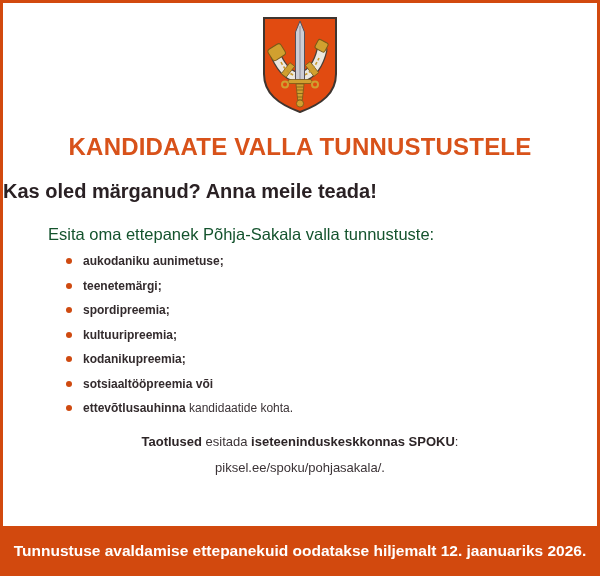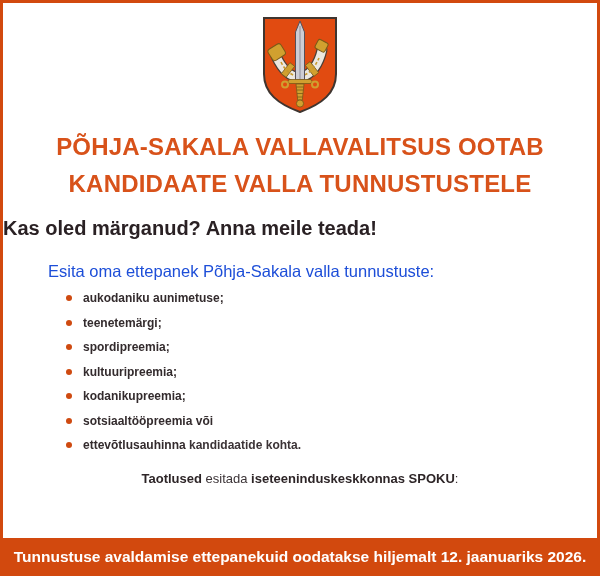--- a/index.html
+++ b/index.html
@@ -29,21 +29,21 @@
     letter-spacing:0.2px;
     margin-top:14px;
   }
   .subtitle {
     color:#2a2124;
     font-weight:bold;
     font-size:20px;
     margin-top:15px;
   }
   .intro {
-    color:#1d4ed8;
+    color:#14532d;
     font-size:16.5px;
     margin:22px 0 0 45px;
   }
   ul.awards {
     list-style:none;
     margin:5px 0 0 63px;
   }
   ul.awards li {
     position:relative;
     padding-left:17px;
@@ -53,35 +53,35 @@
     color:#332b2d;
   }
   ul.awards li .dot {
     position:absolute;
     left:0; top:9px;
     width:6px; height:6px;
     border-radius:50%;
     background:#cf4a10;
   }
   ul.awards li .rest {
-    font-weight:bold;
+    font-weight:normal;
     color:#3b3336;
   }
   .apply {
     text-align:center;
     font-size:13px;
     color:#3b3336;
     line-height:26px;
     margin-top:8px;
   }
   .apply b { color:#2d2527; }
   .footer-bar {
     position:absolute;
     left:-3px; right:-3px; bottom:-3px;
-    height:38px;
+    height:50px;
     background:#d2490e;
     display:flex;
     align-items:center;
     justify-content:center;
   }
   .footer-bar span {
     color:#ffffff;
     font-weight:bold;
     font-size:15.5px;
     white-space:nowrap;
@@ -120,21 +120,20 @@
         <line x1="35.7" y1="74" x2="42.3" y2="74"></line>
         <line x1="36.0" y1="77.5" x2="42.0" y2="77.5"></line>
         <line x1="36.3" y1="81" x2="41.7" y2="81"></line>
       </g>
 
       <circle cx="39" cy="87.5" r="3.6" fill="#d1a02f" stroke="#7a5a18" stroke-width="0.9"></circle>
     </svg>
   </div>
 
   <div class="title">
-    <div>PÕHJA-SAKALA VALLAVALITSUS OOTAB</div>
     <div>KANDIDAATE VALLA TUNNUSTUSTELE</div>
   </div>
 
   <div class="subtitle">Kas oled märganud? Anna meile teada!</div>
 
   <div class="intro">Esita oma ettepanek Põhja-Sakala valla tunnustuste:</div>
 
   <ul class="awards">
     <li>
       <span class="dot"></span><b>aukodaniku aunimetuse;</b><span class="rest"></span>
@@ -154,19 +153,20 @@
     <li>
       <span class="dot"></span><b>sotsiaaltööpreemia või</b><span class="rest"></span>
     </li>
     <li>
       <span class="dot"></span><b>ettevõtlusauhinna</b><span class="rest"> kandidaatide kohta.</span>
     </li>
   </ul>
 
   <div class="apply">
     <div><b>Taotlused</b><span> esitada </span><b>iseteeninduskeskkonnas SPOKU</b><span>:</span></div>
+    <div>piksel.ee/spoku/pohjasakala/.</div>
   </div>
 
   <div class="footer-bar">
     <span>Tunnustuse avaldamise ettepanekuid oodatakse hiljemalt 12. jaanuariks 2026.</span>
   </div>
 
 </div>
 
 </body></html>

